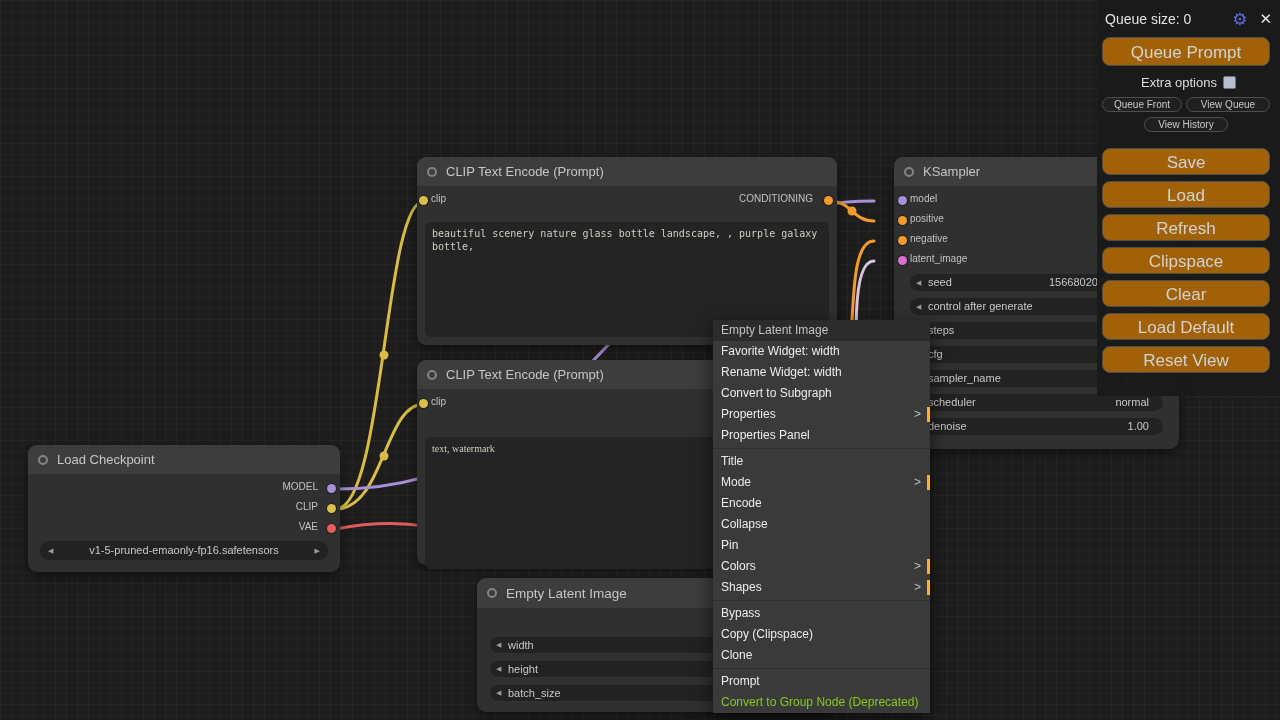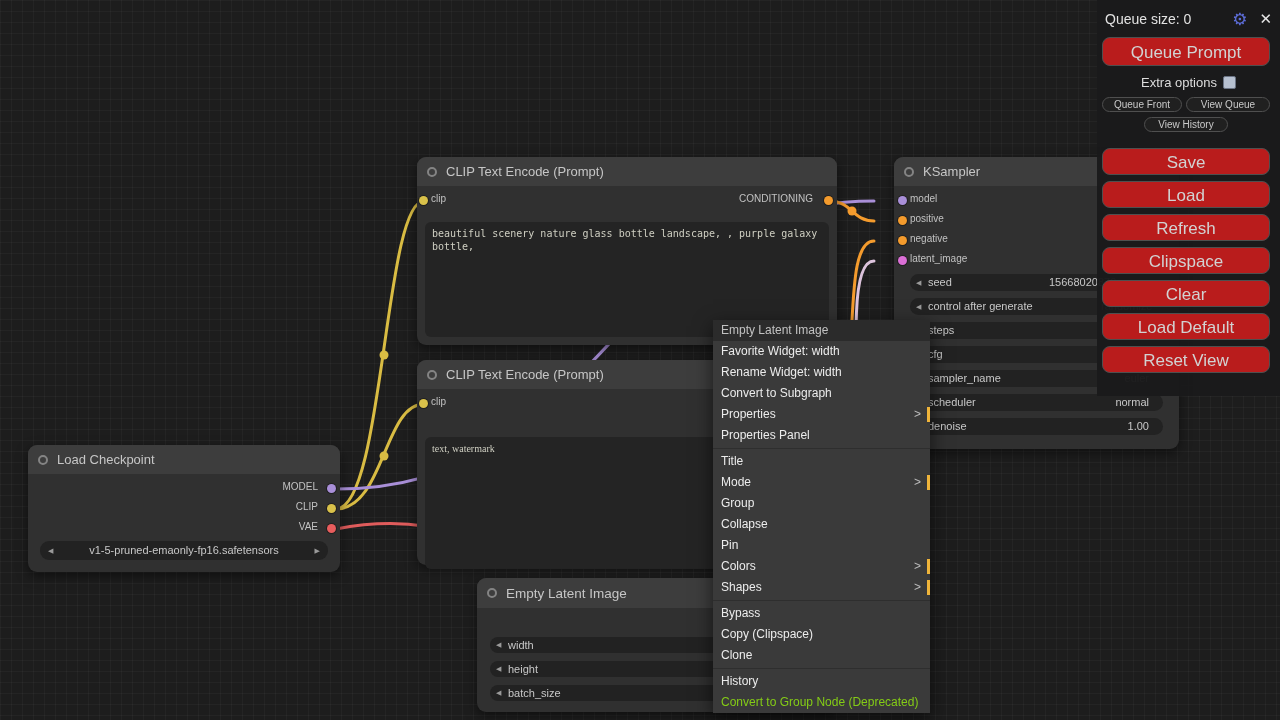--- a/index.html
+++ b/index.html
@@ -38,21 +38,21 @@
   .sub-arrow{position:absolute;right:9px;top:0;color:#bdbdbd;}
   .sub-bar{position:absolute;right:0;top:3px;width:3px;height:15px;background:#efb43a;}
   
   #panel{position:absolute;left:1097px;top:0;width:183px;height:396px;z-index:10;
     background:rgba(26,26,27,.97);}
   .p-top{position:absolute;left:8px;top:8px;right:8px;height:22px;display:flex;align-items:center;}
   .p-queuesize{flex:1;font-size:14px;color:#e2e2e2;}
   .p-gear{font-size:17px;color:#5d6dd8;margin-right:12px;cursor:pointer;}
   .p-close{font-size:15px;color:#e6e6e6;cursor:pointer;}
   .pbtn{position:absolute;left:5px;width:168px;box-sizing:border-box;border:1px solid #4f4f4f;
-    border-radius:8px;background:#b91c1c;color:#d2d2d2;text-align:center;cursor:pointer;}
+    border-radius:8px;background:#a16207;color:#d2d2d2;text-align:center;cursor:pointer;}
   .pbtn-big{height:27px;line-height:28px;font-size:17px;}
   .p-extra{position:absolute;left:0;top:75px;width:100%;display:flex;justify-content:center;
     align-items:center;gap:6px;font-size:13px;color:#dddddd;}
   .p-check{width:11px;height:11px;background:#b6c0d0;border:1px solid #6a7384;border-radius:2px;}
   .pbtn-sm{position:absolute;height:15px;line-height:14px;font-size:10px;border:1px solid #4f4f4f;
     border-radius:8px;background:#202020;color:#c9c9c9;text-align:center;box-sizing:border-box;cursor:pointer;}
 </style>
 </head>
 <body>
 
@@ -194,39 +194,39 @@
       <span class="sub-bar"></span>
     </div>
     <div class="mi">Properties Panel</div>
     <div class="msep"></div>
     <div class="mi">Title</div>
     <div class="mi">
       <span>Mode</span>
       <span class="sub-arrow">&gt;</span>
       <span class="sub-bar"></span>
     </div>
-    <div class="mi">Group</div>
+    <div class="mi">Encode</div>
     <div class="mi">Collapse</div>
     <div class="mi">Pin</div>
     <div class="mi">
       <span>Colors</span>
       <span class="sub-arrow">&gt;</span>
       <span class="sub-bar"></span>
     </div>
     <div class="mi">
       <span>Shapes</span>
       <span class="sub-arrow">&gt;</span>
       <span class="sub-bar"></span>
     </div>
     <div class="msep"></div>
     <div class="mi">Bypass</div>
     <div class="mi">Copy (Clipspace)</div>
     <div class="mi">Clone</div>
     <div class="msep"></div>
-    <div class="mi">History</div>
+    <div class="mi">Prompt</div>
     <div class="mi dis">Convert to Group Node (Deprecated)</div>
   </div>
 
   <div id="panel">
     <div class="p-top">
       <span class="p-queuesize">Queue size: 0</span>
       <span class="p-gear">⚙</span>
       <span class="p-close">✕</span>
     </div>
     <div class="pbtn pbtn-big" style="top:37px;height:29px;line-height:29px;">Queue Prompt</div>

